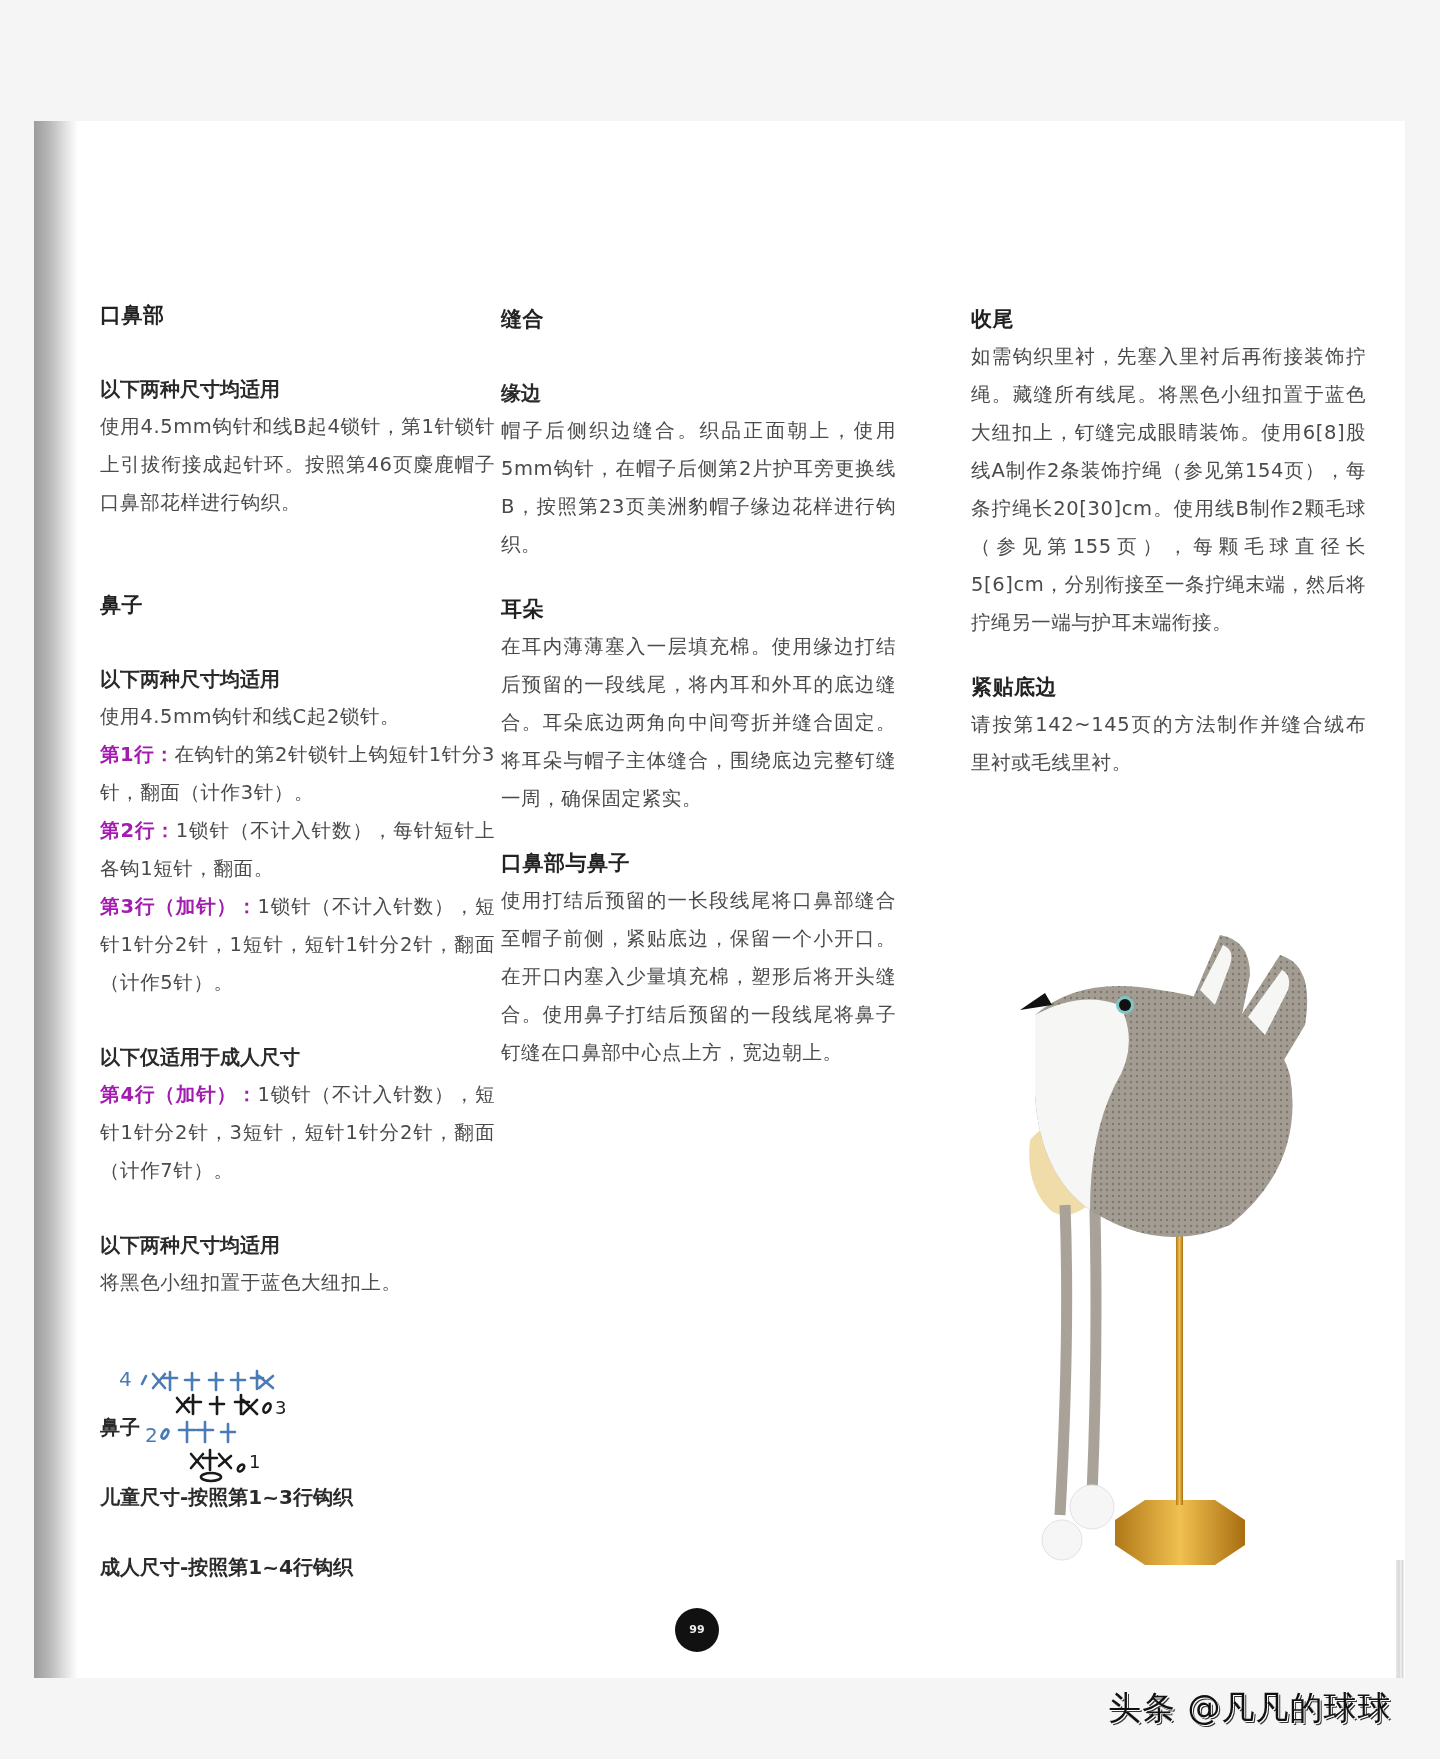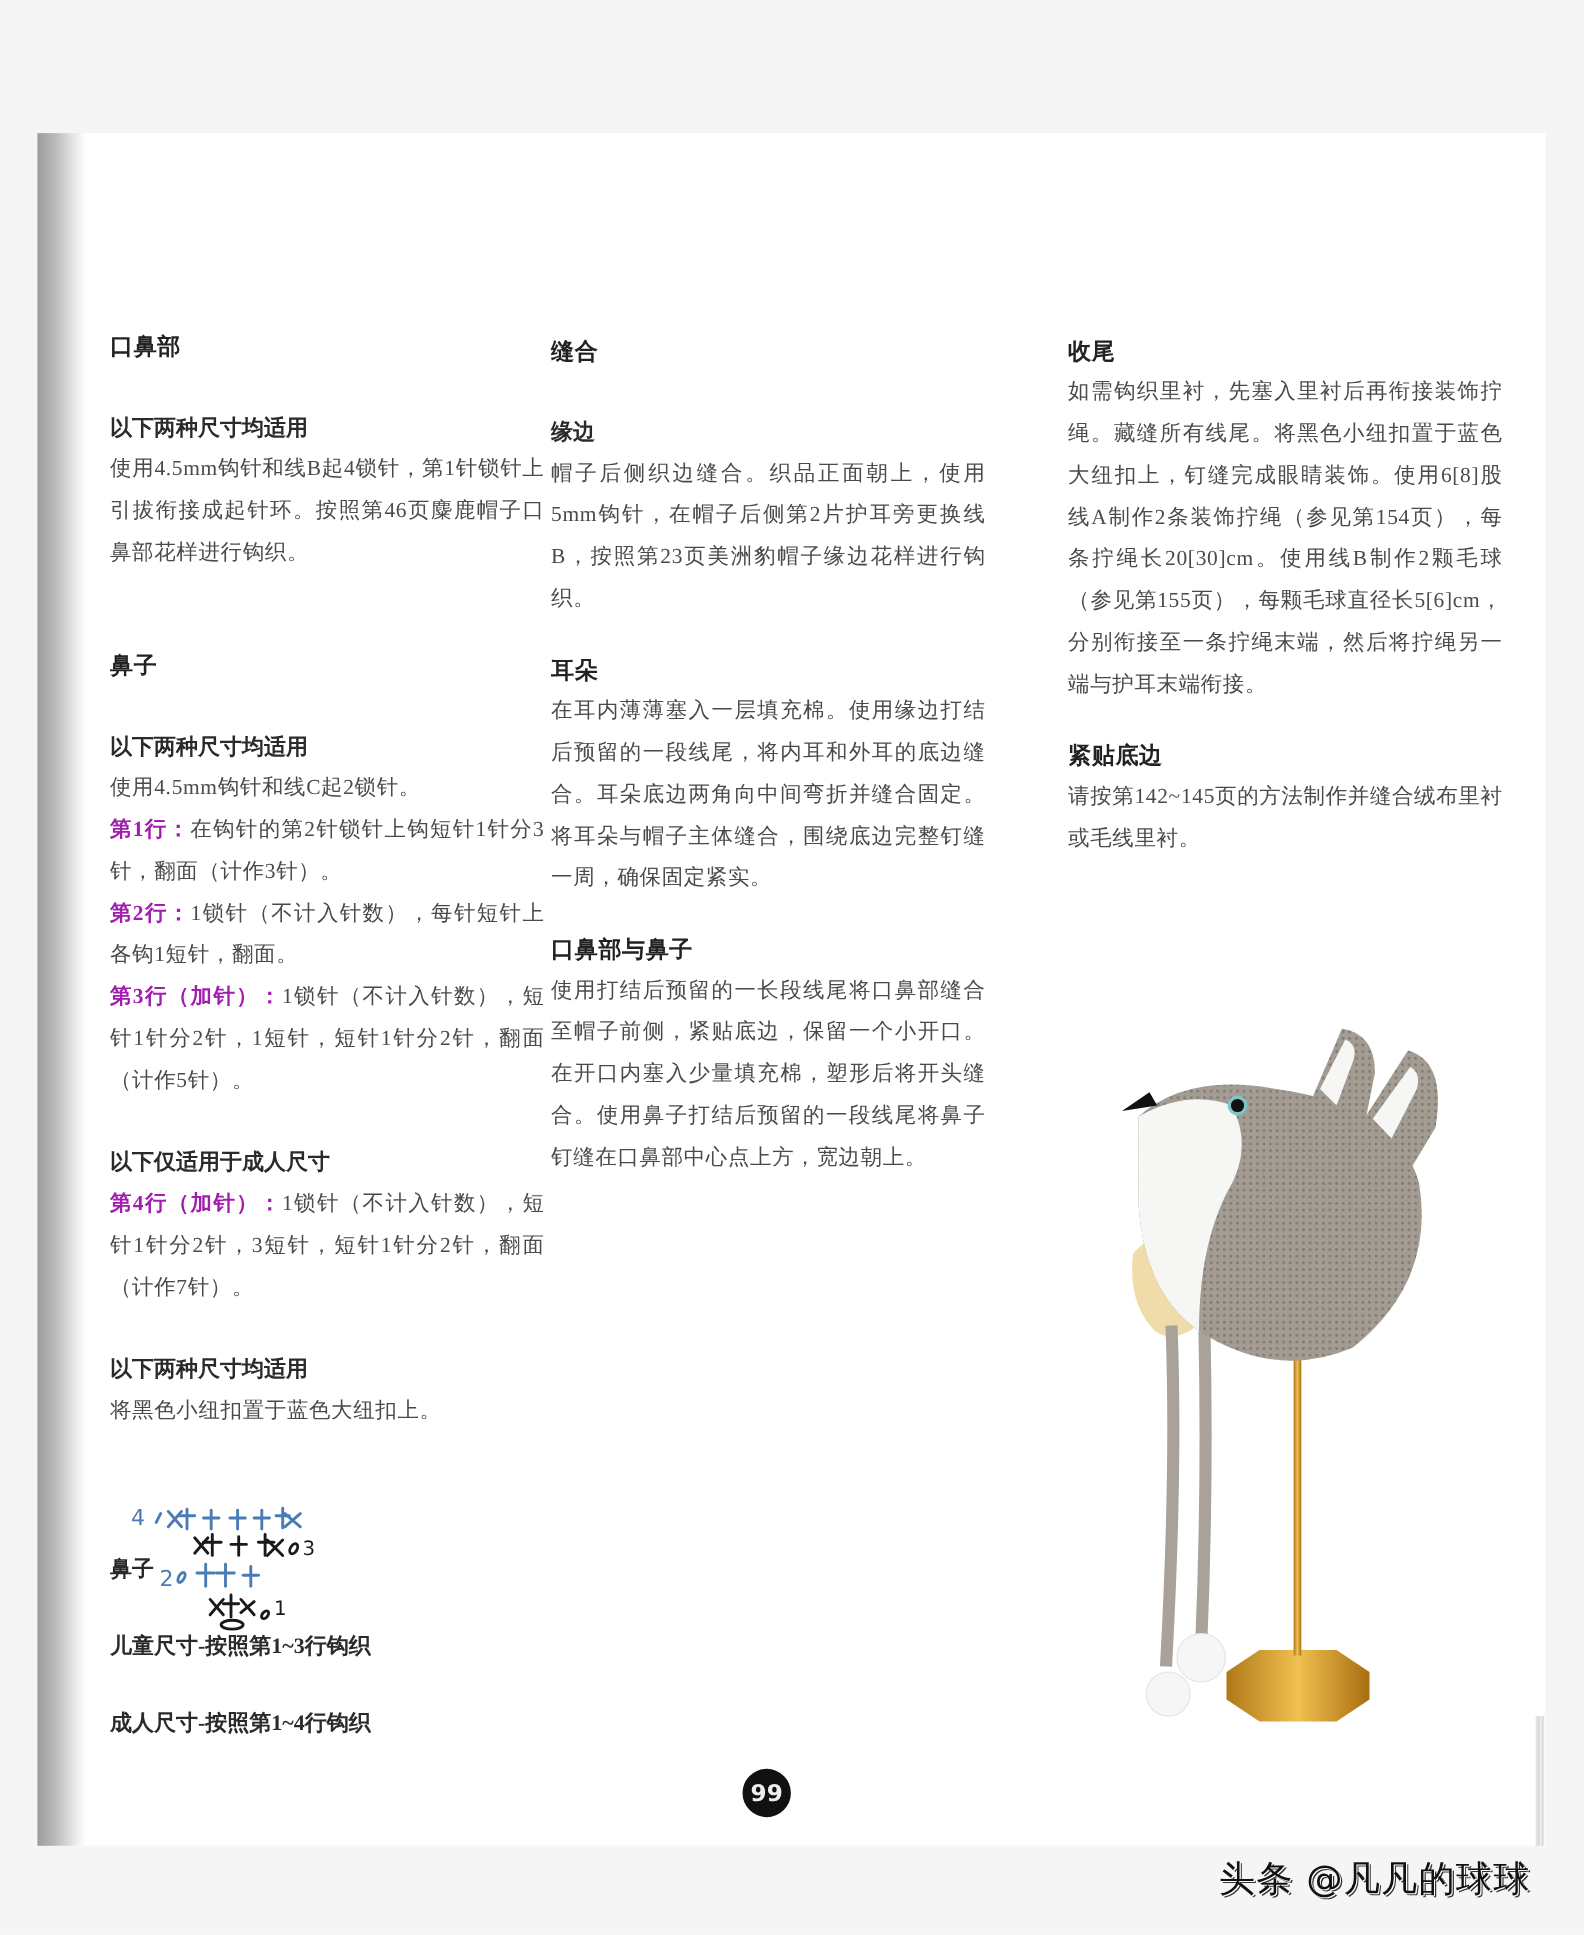--- a/index.html
+++ b/index.html
@@ -11,34 +11,34 @@
     position:absolute; left:34px; top:121px; width:1371px; height:1557px; background:#fff;
   }
   .spine {
     position:absolute; left:34px; top:121px; width:44px; height:1557px;
     background:linear-gradient(to right,#9c9c9c 0%,#b8b8b8 35%,#e6e6e6 75%,#ffffff 100%);
   }
   .right-edge {
     position:absolute; left:1396px; top:1560px; width:8px; height:118px;
     background:linear-gradient(to right,#e8e8e8,#d8d8d8 40%,#f2f2f2 60%,#d8d8d8 80%,#eee);
   }
-  .col { position:absolute; width:395px;font-family:Liberation Serif, serif; }
+  .col { position:absolute; width:395px; }
   .col-left { left:100px; top:296px; }
   .col-mid { left:501px; top:300px; }
   .col-right { left:927px; top:300px;margin-left:44px; }
   .h { font-weight:bold; font-size:21px; color:#222; line-height:38px; letter-spacing:0.5px; }
   .sub { font-weight:bold; font-size:20px; color:#2a2a2a; line-height:38px;margin-top:36px; }
   .p { font-size:19.5px; color:#4a4a4a; line-height:38px; letter-spacing:0.6px; text-align:justify; }
   .p b { color:#a21caf; font-weight:bold; }
   .gap { height:38px; }
   .gap-sm { height:26px; }
   .diagram { position:absolute; left:115px; top:1368px; width:220px; height:120px; }
   .page-num {
     position:absolute; left:675px; top:1608px; width:44px; height:44px; border-radius:50%;
-    background:#111; color:#eee; font-size:21px; font-weight:bold; text-align:center; line-height:44px;
+    background:#111; color:#eee; font-size:11px; font-weight:bold; text-align:center; line-height:44px;
   }
   .watermark {
     position:absolute; left:1108px; top:1686px; font-size:33px; color:#111; letter-spacing:1px;
     text-shadow:1px 1px 0 #fff, 2px 2px 0 #333;
   }
   .photo { position:absolute; left:1020px; top:935px; width:300px; height:650px; }
 </style>
 </head>
 <body>
 

